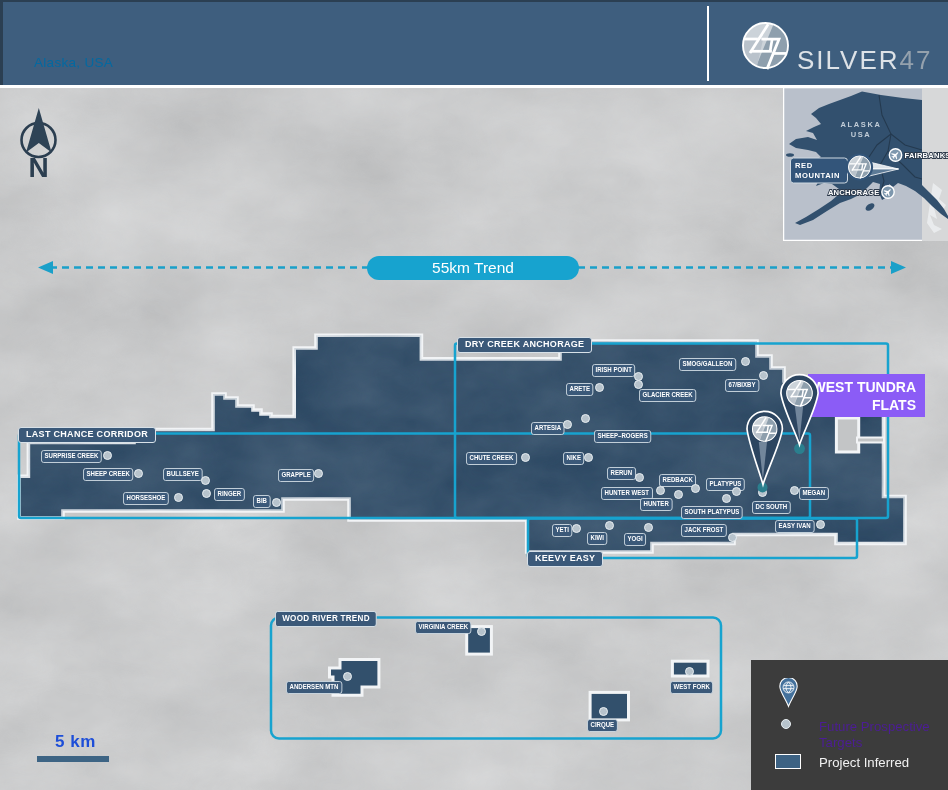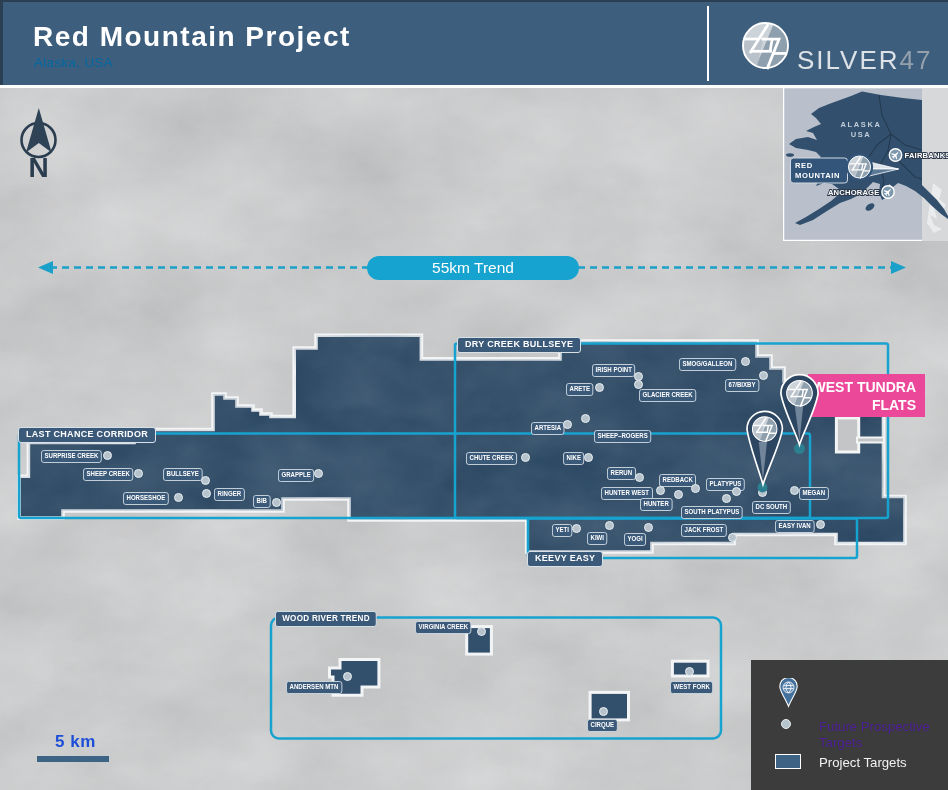--- a/index.html
+++ b/index.html
@@ -109,21 +109,20 @@
     <path d="M38,267.5 L53,261 L53,274 Z" stroke="none"></path>
     <path d="M906,267.5 L891,261 L891,274 Z" stroke="none"></path>
   </g>
 
   <rect x="367" y="256" width="212" height="24" rx="12" fill="#17a3cf"></rect>
   <text x="473" y="273" font-size="15.5" fill="#fff" text-anchor="middle" font-family="Liberation Sans,sans-serif">55km Trend</text>
 </svg>
 
 <div class="abs" style="left:0;top:0;width:948px;height:85px;background:#3e5e7e;border-left:3px solid #2b3f52;border-top:2px solid #2b3f52;box-sizing:border-box"></div>
 
-<div class="abs" style="left:33px;top:21px;color:#fff;font-size:28px;font-weight:bold;letter-spacing:1.5px">Red Mountain Project</div>
 
 <div class="abs" style="left:34px;top:55px;color:#0369a1;font-size:13.5px;letter-spacing:.3px">Alaska, USA</div>
 
 <div class="abs" style="left:707px;top:6px;width:2px;height:75px;background:#fff"></div>
 
 <svg class="abs" style="left:741px;top:21px" width="49" height="49" viewBox="0 0 100 100">
   <use href="#s47"></use>
 </svg>
 
 <div class="abs" style="left:797px;top:45px;font-size:26px;letter-spacing:2px;color:#dde2e7">SILVER<span style="color:#94a1ad">47</span></div>
@@ -173,21 +172,21 @@
   <path transform="translate(112.5 68) rotate(45)" fill="#fff" d="M0,-3.8 C0.55,-3.8 0.75,-2.9 0.75,-1.9 L0.75,-0.6 L3.8,1.5 L3.8,2.4 L0.75,1.3 L0.75,2.6 L1.7,3.4 L1.7,4.1 L0,3.6 L-1.7,4.1 L-1.7,3.4 L-0.75,2.6 L-0.75,1.3 L-3.8,2.4 L-3.8,1.5 L-0.75,-0.6 L-0.75,-1.9 C-0.75,-2.9 -0.55,-3.8 0,-3.8 Z"></path>
   <text x="121.5" y="70.8" font-size="7.6px" font-weight="bold" letter-spacing="0.2" fill="#fff" font-family="Liberation Sans,sans-serif" style="paint-order:stroke" stroke="#2c394a" stroke-width="1.8">FAIRBANKS</text>
 
   <circle cx="105" cy="105" r="6.2" fill="#7d97ad" stroke="#fff" stroke-width="1.4"></circle>
   <path transform="translate(105 105) rotate(45)" fill="#fff" d="M0,-3.8 C0.55,-3.8 0.75,-2.9 0.75,-1.9 L0.75,-0.6 L3.8,1.5 L3.8,2.4 L0.75,1.3 L0.75,2.6 L1.7,3.4 L1.7,4.1 L0,3.6 L-1.7,4.1 L-1.7,3.4 L-0.75,2.6 L-0.75,1.3 L-3.8,2.4 L-3.8,1.5 L-0.75,-0.6 L-0.75,-1.9 C-0.75,-2.9 -0.55,-3.8 0,-3.8 Z"></path>
   <text x="96.5" y="107.8" font-size="7.6px" font-weight="bold" letter-spacing="0.2" fill="#fff" text-anchor="end" font-family="Liberation Sans,sans-serif" style="paint-order:stroke" stroke="#2c394a" stroke-width="1.8">ANCHORAGE</text>
 </svg>
 
 <div class="rl" style="left:18px;top:427px">LAST CHANCE CORRIDOR</div>
 
-<div class="rl" style="left:457px;top:337px">DRY CREEK BULLSEYE</div>
+<div class="rl" style="left:457px;top:337px">DRY CREEK ANCHORAGE</div>
 
 <div class="rl" style="left:527px;top:551px">KEEVY EASY</div>
 
 <div class="rl" style="left:275px;top:611px;transform:scaleX(0.9);transform-origin:left top">WOOD RIVER TREND</div>
 
 <div class="tl" style="left:41px;top:450px">SURPRISE CREEK</div>
 <div class="dot" style="left:103px;top:451px"></div>
 
 <div class="tl" style="left:83px;top:468px">SHEEP CREEK</div>
 <div class="dot" style="left:134px;top:469px"></div>
@@ -279,21 +278,21 @@
 <div class="tl" style="left:286px;top:681px">ANDERSEN MTN</div>
 <div class="dot" style="left:343px;top:672px"></div>
 
 <div class="tl" style="left:587px;top:719px">CIRQUE</div>
 <div class="dot" style="left:599px;top:707px"></div>
 
 <div class="tl" style="left:670px;top:681px">WEST FORK</div>
 <div class="dot" style="left:685px;top:667px"></div>
 
 
-<div class="abs" style="left:808px;top:374px;width:117px;height:43px;background:#ec4899;color:#fff;font-size:14px;font-weight:bold;text-align:right;padding:4px 9px 0 0;box-sizing:border-box;line-height:18px;white-space:nowrap">WEST TUNDRA<br>FLATS</div>
+<div class="abs" style="left:808px;top:374px;width:117px;height:43px;background:#8b5cf6;color:#fff;font-size:14px;font-weight:bold;text-align:right;padding:4px 9px 0 0;box-sizing:border-box;line-height:18px;white-space:nowrap">WEST TUNDRA<br>FLATS</div>
 
 <svg class="abs" style="left:779px;top:372px" width="42" height="84" viewBox="0 0 42 84">
   <circle cx="20.5" cy="76.6" r="5.4" fill="#2b7f8e"></circle>
   <path d="M20.5,72.8 C16.2,59 3.6,36 1.9,21.2 A18.6,18.6 0 1 1 39.1,21.2 C37.4,36 24.8,59 20.5,72.8 Z" fill="#2c4560" stroke="#fff" stroke-width="1.7"></path>
   <path d="M20.4,69 L15.8,34 L24.2,34 Z" fill="#8496aa" opacity="0.8"></path>
   <svg x="6.6" y="7.3" width="27.8" height="27.8" viewBox="0 0 100 100">
         <use href="#s47"></use>
       </svg>
 </svg>
 
@@ -320,17 +319,17 @@
   </g>
 </svg>
 
 
 <div class="dot" style="left:781px;top:719px;width:8px;height:8px"></div>
 
 <div class="abs" style="left:819px;top:719px;color:#4c1d95;font-size:13.2px;line-height:16px">Future Prospective<br>Targets</div>
 
 <div class="abs" style="left:775px;top:754px;width:24px;height:13px;background:#3d6283;border:1.6px solid #fff"></div>
 
-<div class="abs" style="left:819px;top:755px;color:#f2f2f2;font-size:13.2px">Project Targets</div>
+<div class="abs" style="left:819px;top:755px;color:#f2f2f2;font-size:13.2px">Project Inferred</div>
 
 <div class="abs" style="left:0;top:85px;width:948px;height:3px;background:#fff"></div>
 
 </div>
 
 </body></html>

